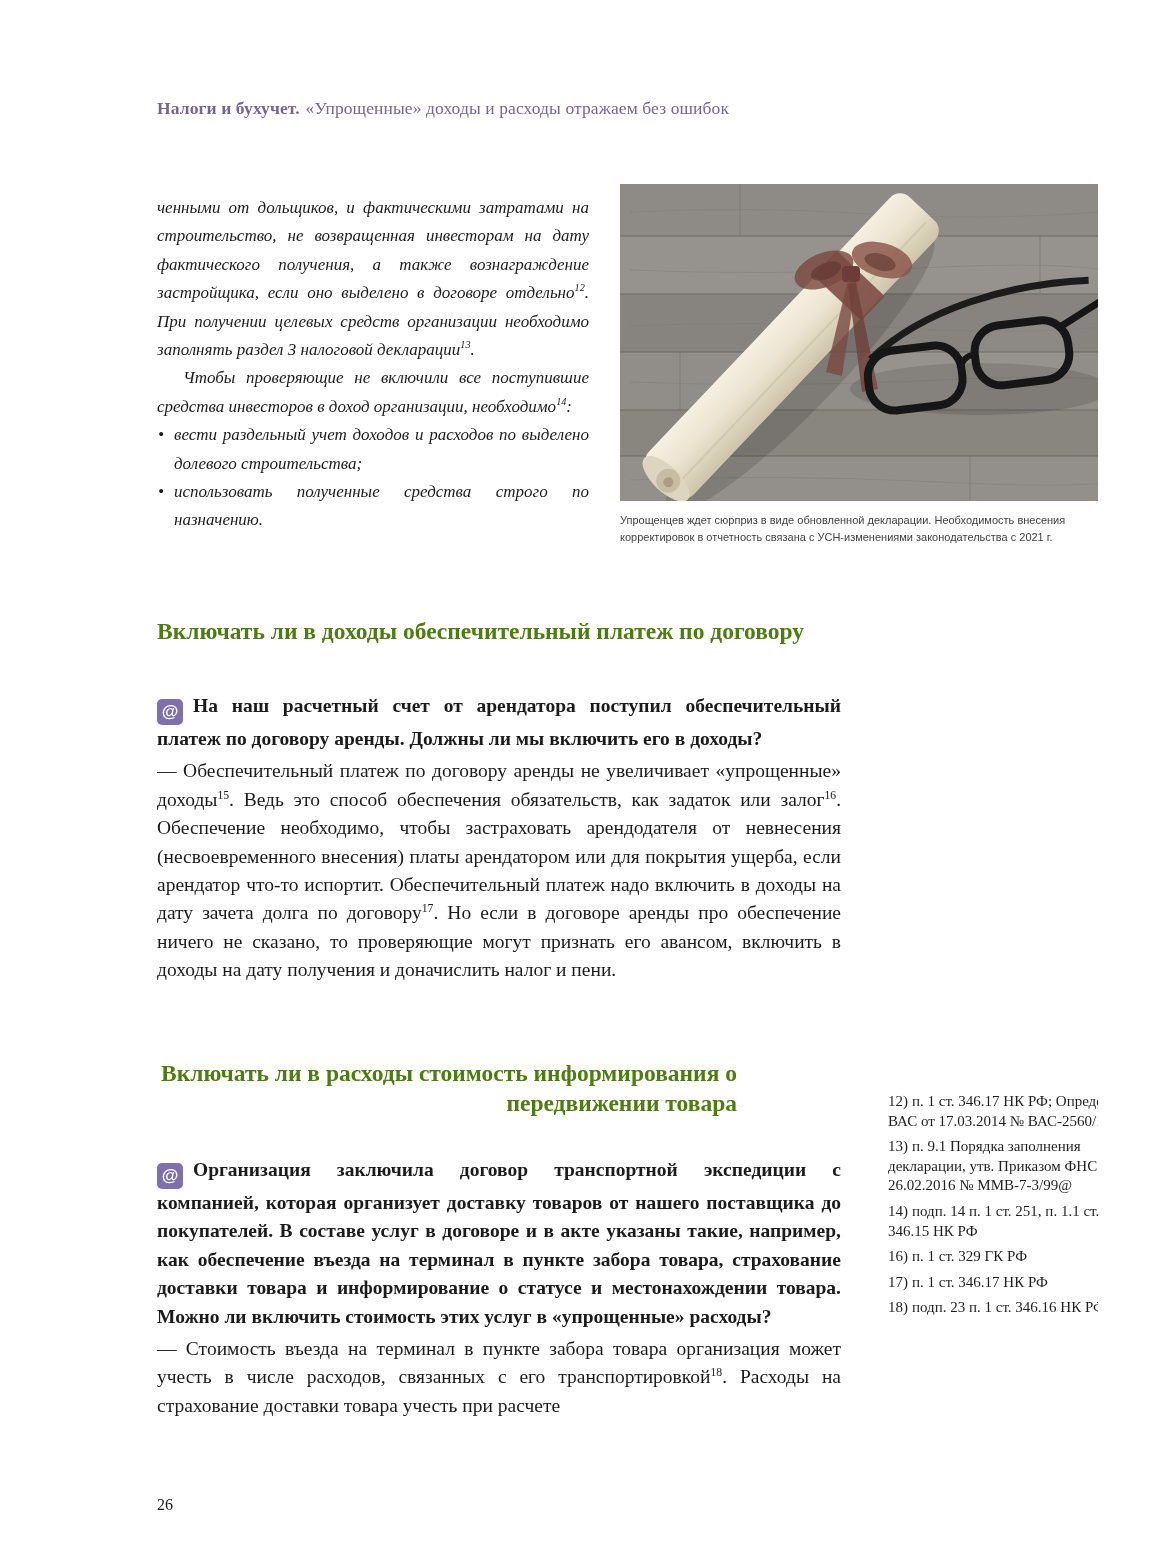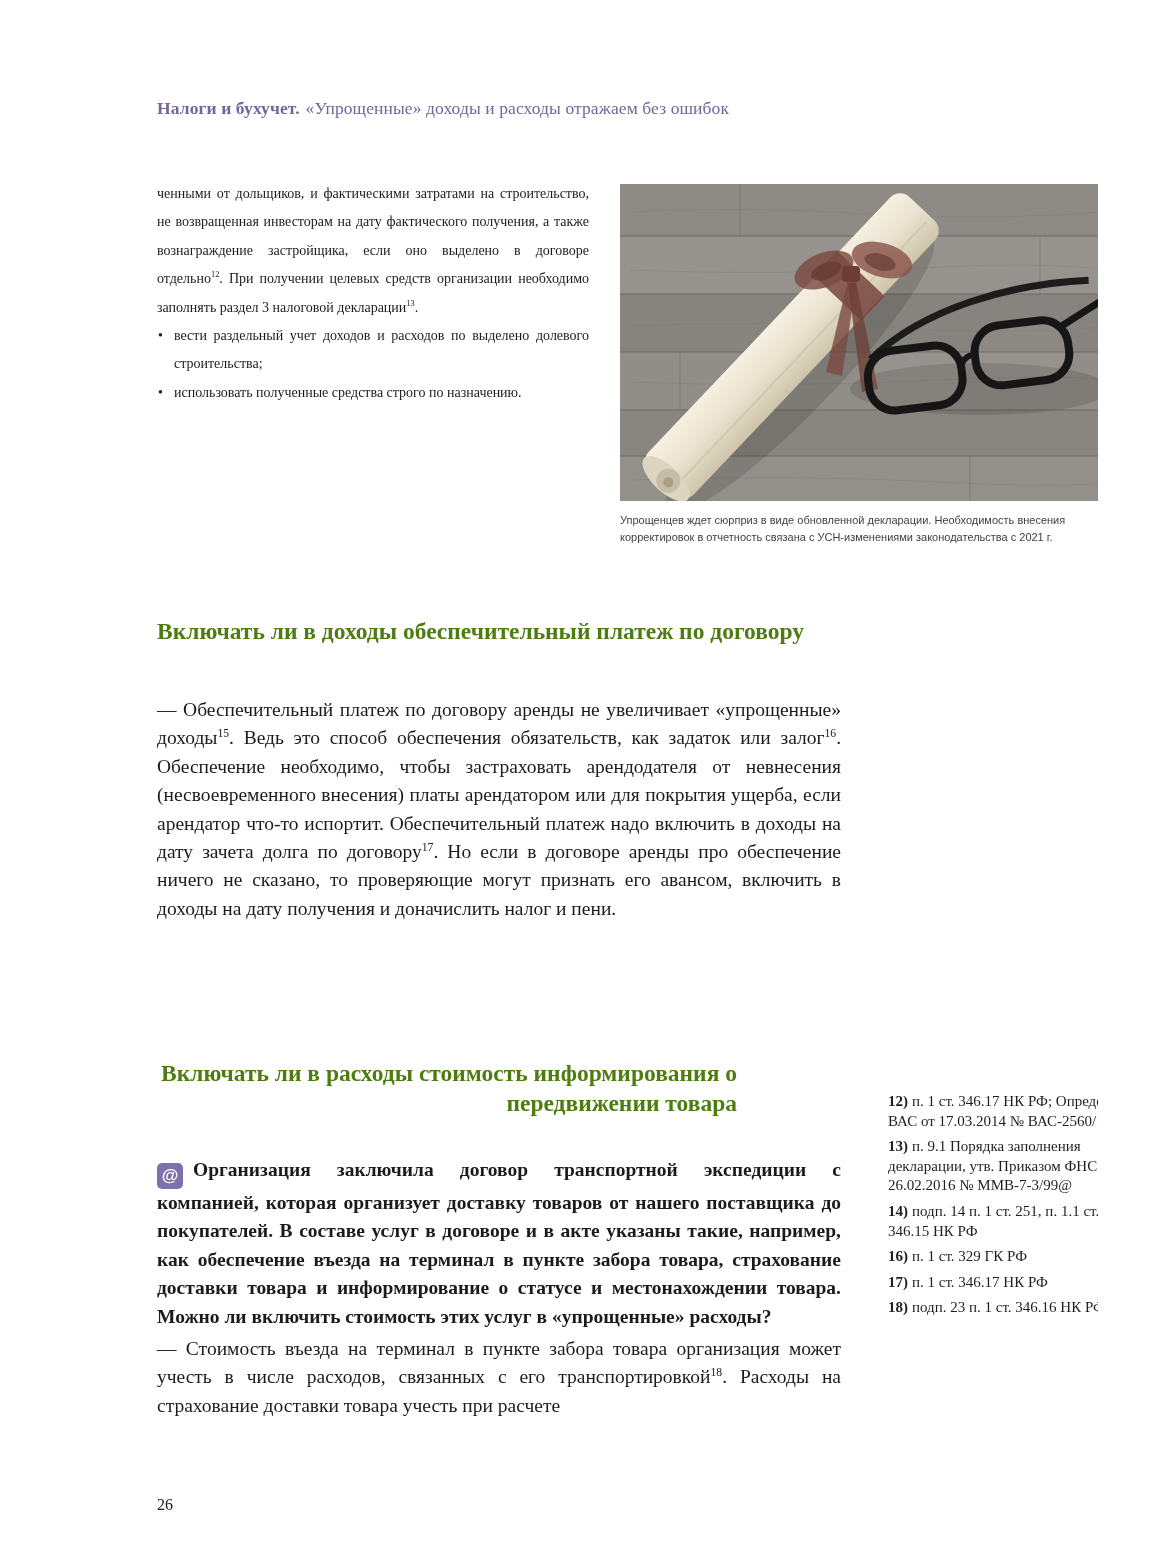--- a/index.html
+++ b/index.html
@@ -22,26 +22,27 @@
     width: 980px;
     font-size: 17.5px;
     color: #75659c;
     letter-spacing: 0.1px;
   }
   .header .brand { font-weight: bold; margin-right: 6px; }
   
   .intro {
     position: absolute;
     left: 92px;
-    top: 164px;
+    top: 178px;
     width: 432px;
-    font-size: 14px;
+    font-size: 17px;
     line-height: 28.4px;
     text-align: justify;
     hyphens: auto;
+    font-style: italic;
   }
   .intro p.indent { text-indent: 26px; }
   .bullets { list-style: none; }
   .bullets li { position: relative; padding-left: 17px; text-align: justify; }
   .bullets li::before { content: "\2022"; position: absolute; left: 1px; }
   
   .photo {
     position: absolute;
     left: 555px;
     top: 168px;
@@ -104,41 +105,42 @@
   .footnotes {
     position: absolute;
     left: 823px;
     top: 1076px;
     width: 252px;
     font-size: 15px;
     line-height: 19.6px;
     color: #1f1f1f;
   }
   .footnote { margin-bottom: 6px; }
-  .footnote .num { font-weight: bold; margin-right: 4px; }
+  .footnote .num { font-weight: normal; margin-right: 4px; }
   
   .pagenum {
     position: absolute;
     left: 92px;
     top: 1480px;
     font-size: 16px;
     color: #1b1b1b;
   }
 </style>
 </head>
 <body>
 
 <div class="page">
 
   <div class="header">
     <span class="brand">Налоги и бухучет.</span><span>«Упрощенные» доходы и расходы отражаем без ошибок</span>
   </div>
 
   <div class="intro">
     <p><span>ченными от дольщиков, и фактическими затратами на строительство, не возвращенная инвесторам на дату фактического получения, а также вознаграждение застройщика, если оно выделено в договоре отдельно</span><sup>12</sup><span>. При получении целевых средств организации необходимо заполнять раздел 3 налоговой декларации</span><sup>13</sup><span>.</span></p>
+    <p class="indent"><span>Чтобы проверяющие не включили все поступившие средства инвесторов в доход организации, необходимо</span><sup>14</sup><span>:</span></p>
     <ul class="bullets">
       <li>вести раздельный учет доходов и расходов по выделено долевого строительства;</li>
       <li>использовать полученные средства строго по назначению.</li>
     </ul>
   </div>
 
   <div class="photo">
     <svg width="516" height="317" viewBox="0 0 516 317" xmlns="http://www.w3.org/2000/svg">
       <defs>
         <linearGradient id="tubeGrad" gradientUnits="userSpaceOnUse" x1="0" y1="-32" x2="0" y2="32">
@@ -205,20 +207,21 @@
         <rect x="356" y="144" width="94" height="60" rx="26" stroke-width="8" fill="#ffffff" fill-opacity="0.05"></rect>
         <path d="M339,182 Q348,166 358,172" stroke-width="6"></path>
       </g>
     </svg>
   </div>
   <div class="caption">Упрощенцев ждет сюрприз в виде обновленной декларации. Необходимость внесения корректировок в отчетность связана с УСН-изменениями законодательства с 2021 г.</div>
 
   <h2 class="section-heading heading-1">Включать ли в доходы обеспечительный платеж по договору</h2>
 
   <div class="qa qa-1">
+    <p class="question"><span class="at">@</span><span>На наш расчетный счет от арендатора поступил обеспечительный платеж по договору аренды. Должны ли мы включить его в доходы?</span></p>
     <p class="answer"><span>—  Обеспечительный платеж по договору аренды не увеличивает «упрощенные» доходы</span><sup>15</sup><span>. Ведь это способ обеспечения обязательств, как задаток или залог</span><sup>16</sup><span>. Обеспечение необходимо, чтобы застраховать арендодателя от невнесения (несвоевременного внесения) платы арендатором или для покрытия ущерба, если арендатор что-то испортит. Обеспечительный платеж надо включить в доходы на дату зачета долга по договору</span><sup>17</sup><span>. Но если в договоре аренды про обеспечение ничего не сказано, то проверяющие могут признать его авансом, включить в доходы на дату получения и доначислить налог и пени.</span></p>
   </div>
 
   <h2 class="section-heading heading-2">Включать ли в расходы стоимость информирования о передвижении товара</h2>
 
   <div class="qa qa-2">
     <p class="question"><span class="at">@</span><span>Организация заключила договор транспортной экспедиции с компанией, которая организует доставку товаров от нашего поставщика до покупателей. В составе услуг в договоре и в акте указаны такие, например, как обеспечение въезда на терминал в пункте забора товара, страхование доставки товара и информирование о статусе и местонахождении товара. Можно ли включить стоимость этих услуг в «упрощенные» расходы?</span></p>
     <p class="answer"><span>—  Стоимость въезда на терминал в пункте забора товара организация может учесть в числе расходов, связанных с его транспортировкой</span><sup>18</sup><span>. Расходы на страхование доставки товара учесть при расчете</span></p>
   </div>
 

